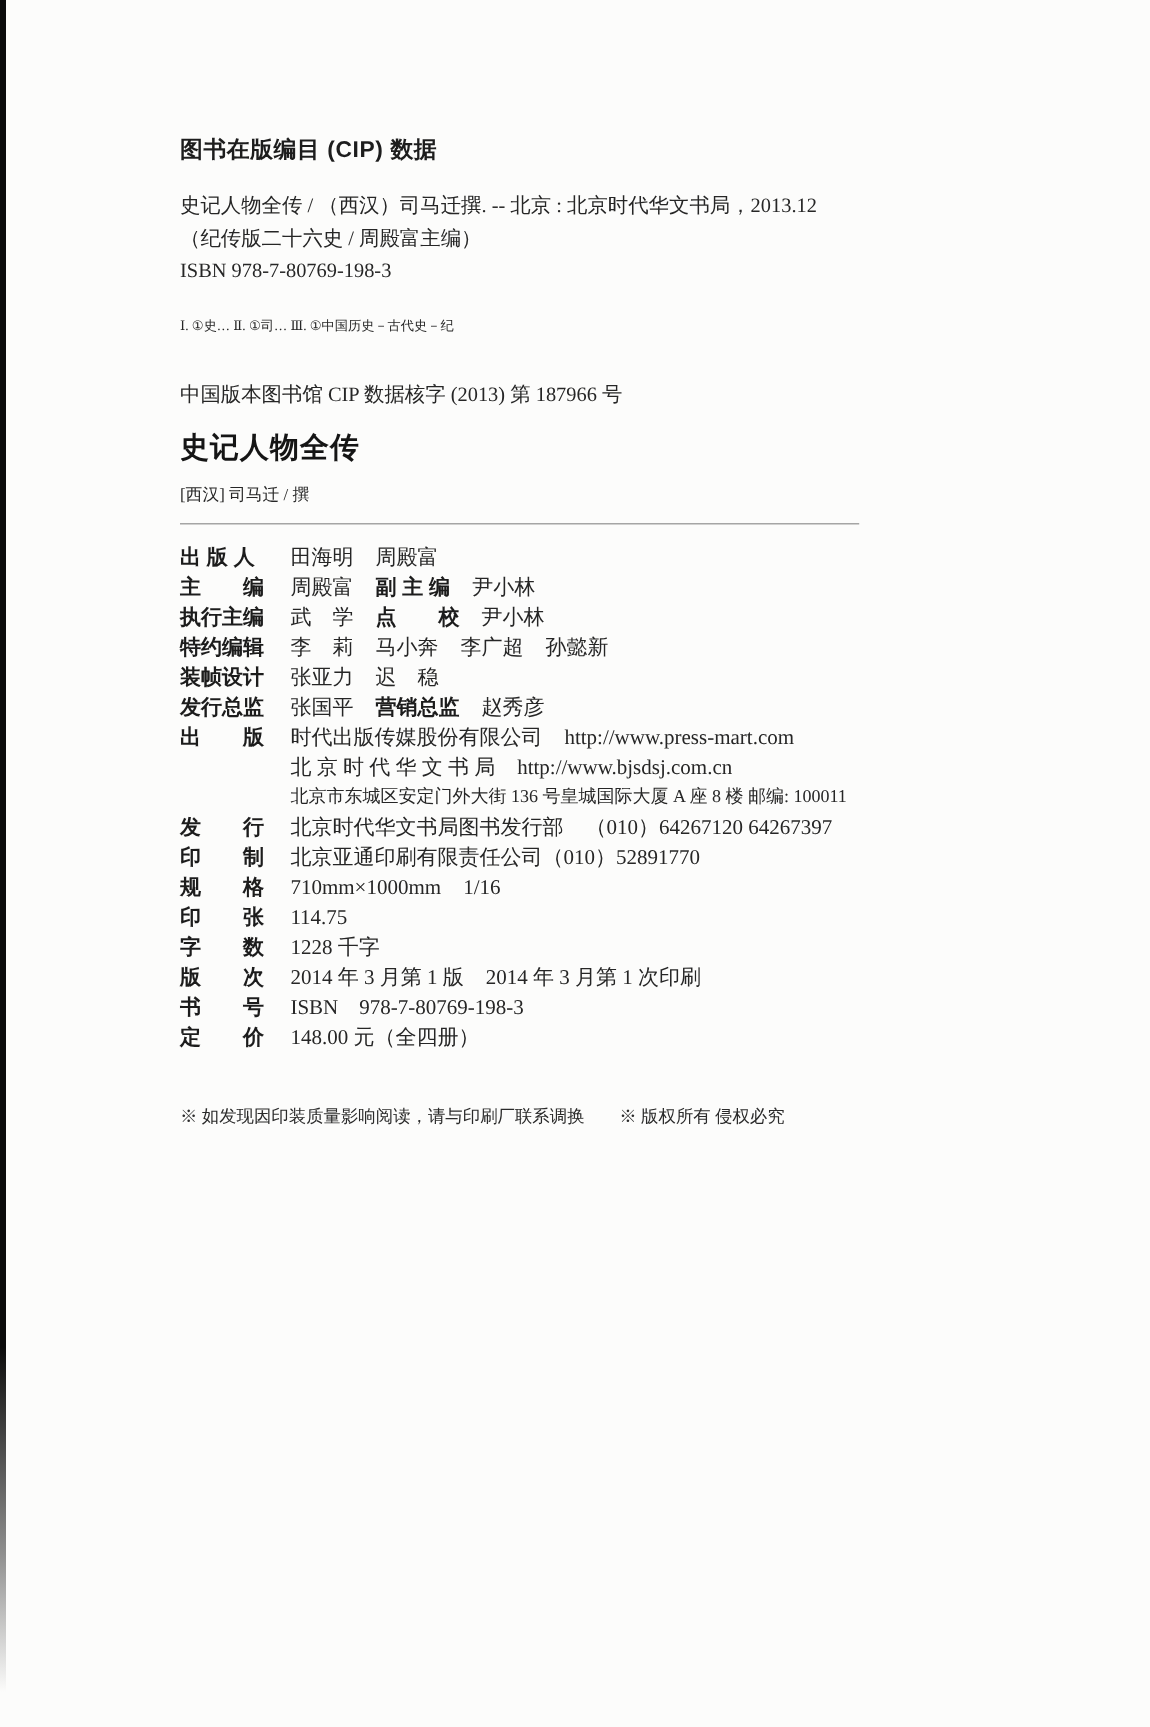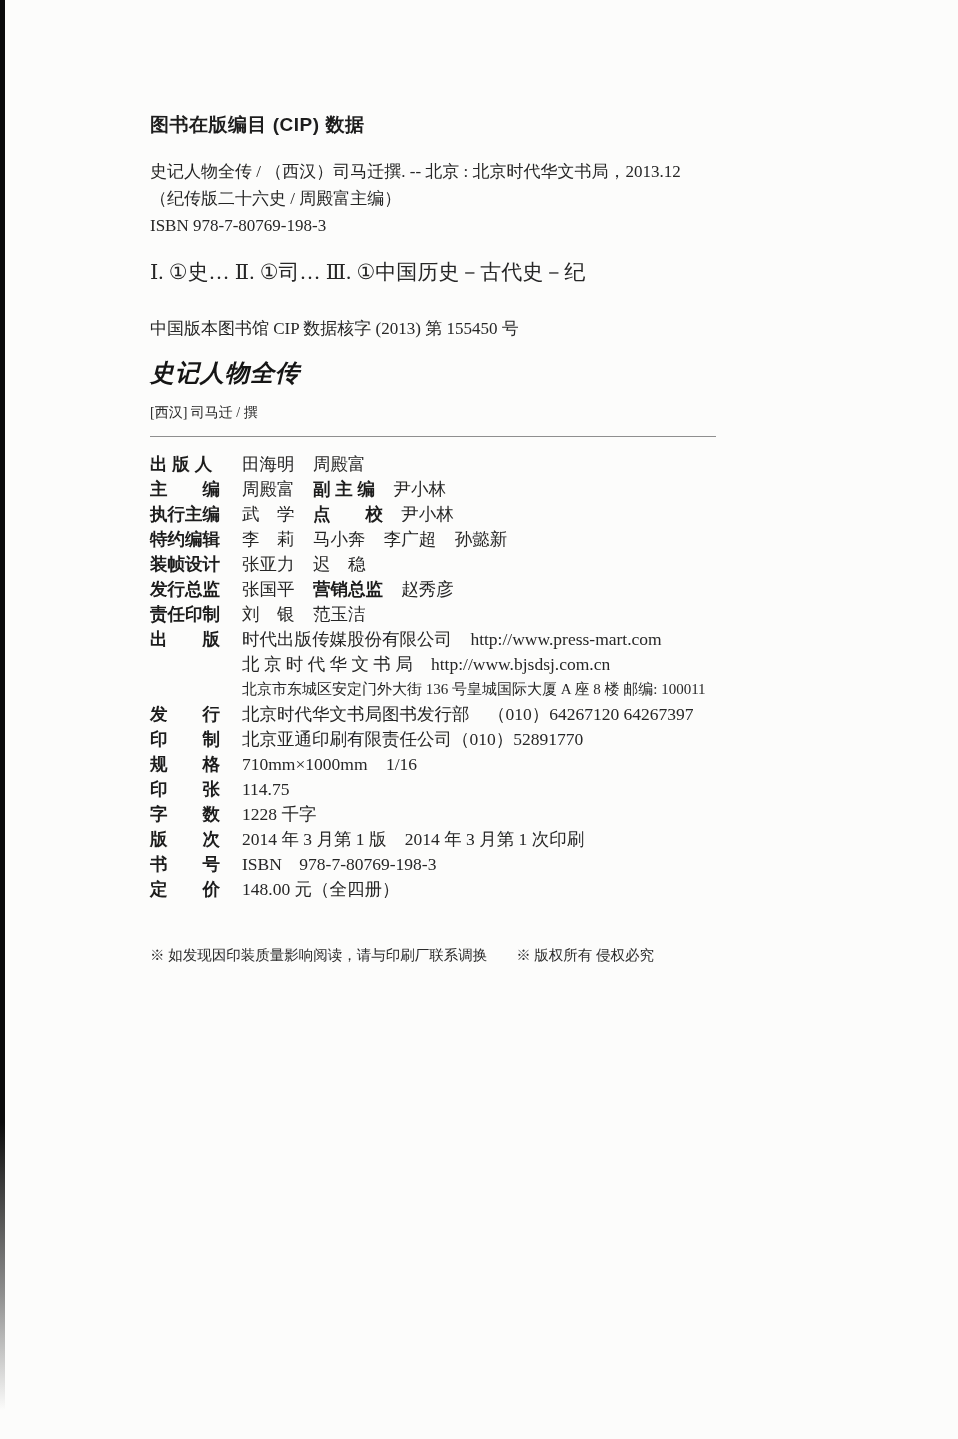--- a/index.html
+++ b/index.html
@@ -22,33 +22,32 @@
   }
   .cip-header {
     margin-top: 112px;
     font-family: "Liberation Sans", "DejaVu Sans", sans-serif;
     font-weight: bold; font-size: 19px; color: #1d1d1d;
     letter-spacing: 0.5px;
   }
   .cip-desc { margin-top: 20px; }
   .cip-desc p { margin: 0; font-size: 17px; line-height: 27px; white-space: nowrap; }
   .cip-class { margin-top: 16px; }
-  .cip-class p { margin: 0; font-size: 21px; line-height: 34px; white-space: nowrap; }
+  .cip-class p { margin: 0; font-size: 11px; line-height: 34px; white-space: nowrap; }
   .cip-record { margin-top: 28px; font-size: 17px; white-space: nowrap; }
   .series-tag {
     margin-top: 252px;
     font-family: "Liberation Sans", "DejaVu Sans", sans-serif;
     font-weight: bold; font-size: 19px; color: #1c1c1c;
   }
   .book-title {
     margin-top: 17px;
     font-family: "Liberation Sans", "DejaVu Sans", sans-serif;
     font-weight: bold; font-size: 24px; color: #151515;
     letter-spacing: 1px;
-    font-style: italic;
   }
   .author-line { margin-top: 15px; font-size: 14px; }
   .rule {
     margin-top: 14px; border: none; border-top: 1px solid #8f8f8f; height: 0;
     width: 566px;
   }
   .colophon { margin-top: 15px; }
   .row { display: flex; align-items: baseline; font-size: 17.5px; line-height: 25px; white-space: nowrap; }
   .row .label {
     flex: none; width: 74px; margin-right: 18px;
@@ -81,21 +80,21 @@
     <div class="cip-desc">
       <p>史记人物全传 / （西汉）司马迁撰. -- 北京 : 北京时代华文书局，2013.12</p>
       <p>（纪传版二十六史 / 周殿富主编）</p>
       <p>ISBN 978-7-80769-198-3</p>
     </div>
 
     <div class="cip-class">
       <p>Ⅰ. ①史… Ⅱ. ①司… Ⅲ. ①中国历史－古代史－纪</p>
     </div>
 
-    <div class="cip-record">中国版本图书馆 CIP 数据核字 (2013) 第 155450 号</div>
+    <div class="cip-record">中国版本图书馆 CIP 数据核字 (2013) 第 187966 号</div>
 
     <div class="book-title">史记人物全传</div>
     <div class="author-line">[西汉] 司马迁 / 撰</div>
 
     <hr class="rule">
 
     <div class="colophon">
         <div class="row">
           <span class="label">出 版 人</span>
           <span class="value"><span class="seg">田海明</span><span class="seg">周殿富</span></span>
@@ -112,24 +111,20 @@
           <span class="label">特约编辑</span>
           <span class="value"><span class="seg">李　莉</span><span class="seg">马小奔</span><span class="seg">李广超</span><span class="seg">孙懿新</span></span>
         </div>
         <div class="row">
           <span class="label">装帧设计</span>
           <span class="value"><span class="seg">张亚力</span><span class="seg">迟　稳</span></span>
         </div>
         <div class="row">
           <span class="label">发行总监</span>
           <span class="value"><span class="seg">张国平</span><span class="seg b">营销总监</span><span class="seg">赵秀彦</span></span>
-        </div>
-        <div class="row">
-          <span class="label">责任印制</span>
-          <span class="value"><span class="seg">刘　银</span><span class="seg">范玉洁</span></span>
         </div>
         <div class="row">
           <span class="label">出　　版</span>
           <span class="value"><span class="seg">时代出版传媒股份有限公司</span><span class="seg">http://www.press-mart.com</span></span>
         </div>
         <div class="row">
           <span class="label"></span>
           <span class="value"><span class="seg">北 京 时 代 华 文 书 局</span><span class="seg">http://www.bjsdsj.com.cn</span></span>
         </div>
         <div class="row small">

